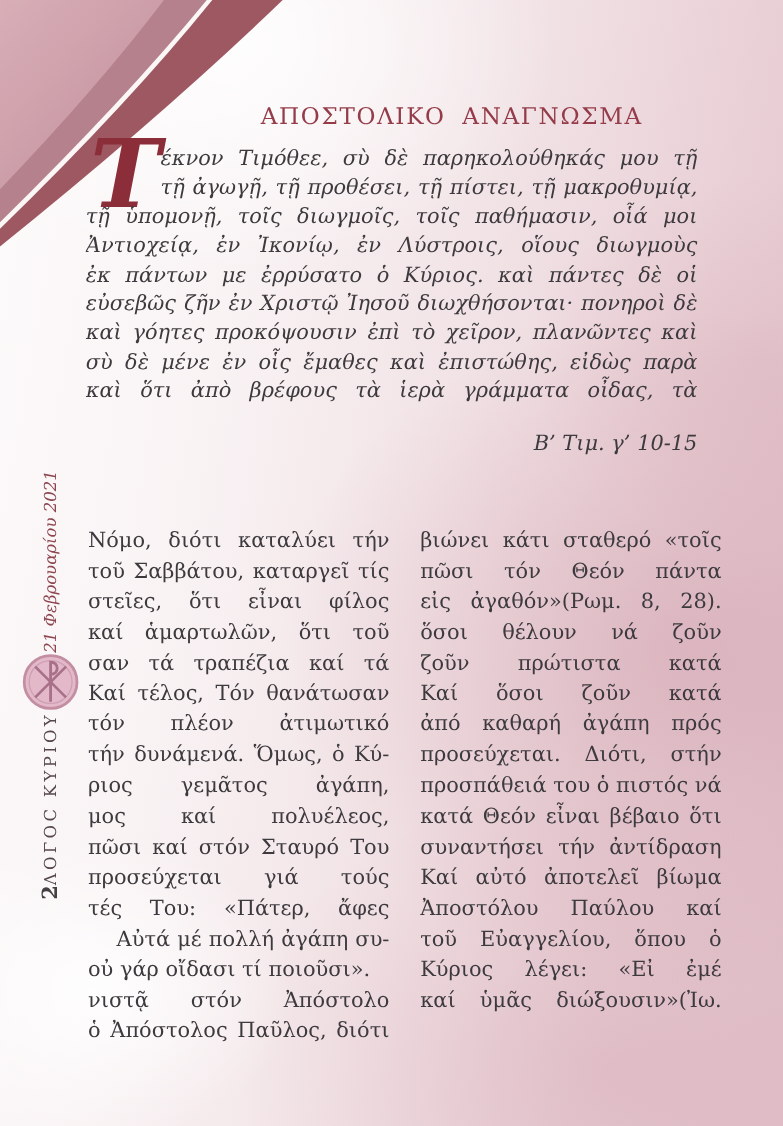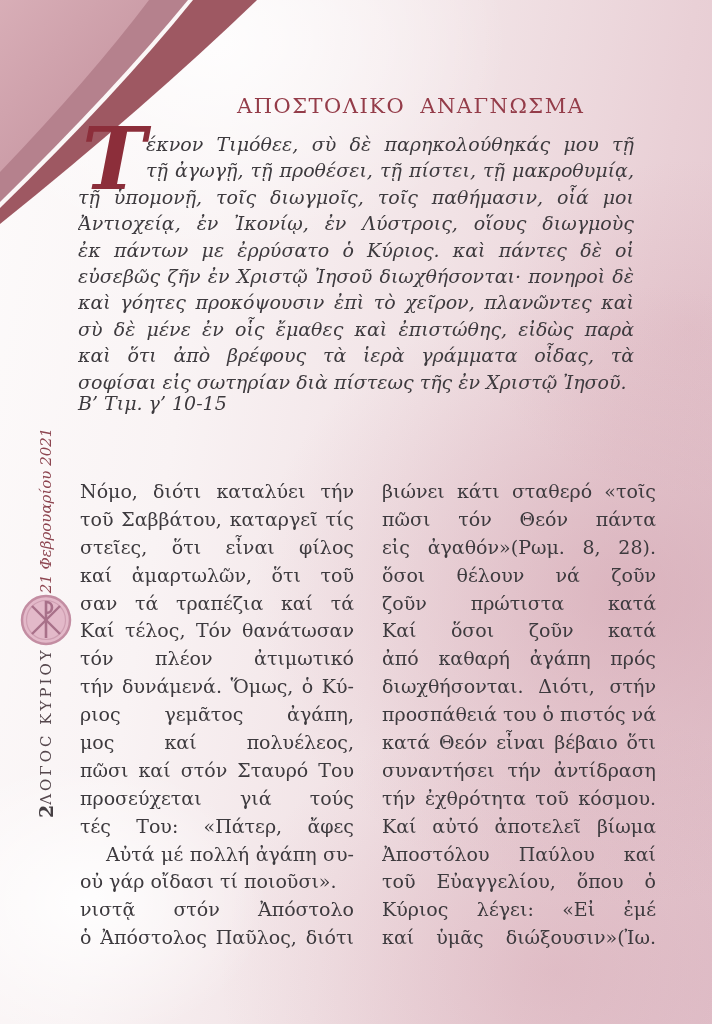--- a/index.html
+++ b/index.html
@@ -25,21 +25,21 @@
     font-style:italic;font-size:19px;color:var(--text,#3d3a3e);}
   .reading .line{line-height:26.4px;height:26.4px;overflow:hidden;
     text-align:justify;text-align-last:justify;}
   .reading .line:nth-child(-n+2){padding-left:68px;}
   .reading .line.short{text-align-last:left;}
   .dropcap{
     position:absolute;top:116px;left:82px;font-size:86px;line-height:1;
     font-style:italic;color:var(--dropcap,#8c2e3a);font-weight:bold;
   }
   .citation{
-    position:absolute;top:392px;left:78px;width:556px;
+    position:absolute;top:392px;left:78px;width:556px;text-align:right;
     font-style:italic;font-size:19px;color:var(--text,#3d3a3e);
   }
   .columns{position:absolute;top:478px;left:80px;width:576px;
     display:flex;justify-content:space-between;}
   .col{width:274px;font-size:19px;color:var(--text,#3d3a3e);}
   .col .line{line-height:27.9px;height:27.9px;overflow:hidden;
     text-align:justify;text-align-last:justify;}
   .col .line.short{text-align-last:left;}
   .col .line.indent{padding-left:26px;}
   .sidebar{
@@ -78,21 +78,20 @@
   <div class="reading">
       <div class="line">έκνον Τιμόθεε, σὺ δὲ παρηκολούθηκάς μου τῇ διδασκαλίᾳ,</div>
       <div class="line">τῇ ἀγωγῇ, τῇ προθέσει, τῇ πίστει, τῇ μακροθυμίᾳ, τῇ ἀγάπῃ,</div>
       <div class="line">τῇ ὑπομονῇ, τοῖς διωγμοῖς, τοῖς παθήμασιν, οἷά μοι ἐγένοντο ἐν</div>
       <div class="line">Ἀντιοχείᾳ, ἐν Ἰκονίῳ, ἐν Λύστροις, οἵους διωγμοὺς ὑπήνεγκα! καὶ</div>
       <div class="line">ἐκ πάντων με ἐρρύσατο ὁ Κύριος. καὶ πάντες δὲ οἱ θέλοντες</div>
       <div class="line">εὐσεβῶς ζῆν ἐν Χριστῷ Ἰησοῦ διωχθήσονται· πονηροὶ δὲ ἄνθρωποι</div>
       <div class="line">καὶ γόητες προκόψουσιν ἐπὶ τὸ χεῖρον, πλανῶντες καὶ πλανώμενοι.</div>
       <div class="line">σὺ δὲ μένε ἐν οἷς ἔμαθες καὶ ἐπιστώθης, εἰδὼς παρὰ τίνος ἔμαθες,</div>
       <div class="line">καὶ ὅτι ἀπὸ βρέφους τὰ ἱερὰ γράμματα οἶδας, τὰ δυνάμενά σε</div>
-      <div class="line short">σοφίσαι εἰς σωτηρίαν διὰ πίστεως τῆς ἐν Χριστῷ Ἰησοῦ.</div>
     </div>
 
   <div class="citation">Β’ Τιμ. γ’ 10-15</div>
 
   <div class="columns">
     <div class="col">
         <div class="line">Νόμο, διότι καταλύει τήν ἀργία</div>
         <div class="line">τοῦ Σαββάτου, καταργεῖ τίς νη-</div>
         <div class="line">στεῖες, ὅτι εἶναι φίλος τελωνῶν</div>
         <div class="line">καί ἁμαρτωλῶν, ὅτι τοῦ ἄρε-</div>
@@ -111,25 +110,24 @@
         <div class="line">ὁ Ἀπόστολος Παῦλος, διότι</div>
       </div>
     <div class="col">
         <div class="line">βιώνει κάτι σταθερό «τοῖς ἀγα-</div>
         <div class="line">πῶσι τόν Θεόν πάντα συνεργεῖ</div>
         <div class="line">εἰς ἀγαθόν»(Ρωμ. 8, 28). Καί</div>
         <div class="line">ὅσοι θέλουν νά ζοῦν Χριστό,</div>
         <div class="line">ζοῦν πρώτιστα κατά Χριστόν.</div>
         <div class="line">Καί ὅσοι ζοῦν κατά Χριστόν,</div>
         <div class="line">ἀπό καθαρή ἀγάπη πρός Αὐτόν</div>
-        <div class="line">διωχθήσονται. Διότι, στήν</div>
+        <div class="line">προσεύχεται. Διότι, στήν</div>
         <div class="line">προσπάθειά του ὁ πιστός νά ζεῖ</div>
         <div class="line">κατά Θεόν εἶναι βέβαιο ὅτι θά</div>
         <div class="line">συναντήσει τήν ἀντίδραση καί</div>
-        <div class="line">τήν ἐχθρότητα τοῦ κόσμου.</div>
         <div class="line">Καί αὐτό ἀποτελεῖ βίωμα τοῦ</div>
         <div class="line">Ἀποστόλου Παύλου καί ἀρχή</div>
         <div class="line">τοῦ Εὐαγγελίου, ὅπου ὁ ἴδιος ὁ</div>
         <div class="line">Κύριος λέγει: «Εἰ ἐμέ ἐδίωξαν,</div>
         <div class="line">καί ὑμᾶς διώξουσιν»(Ἰω. 15,</div>
       </div>
   </div>
 
   <div class="sidebar">
     <span class="page-number">2</span>

